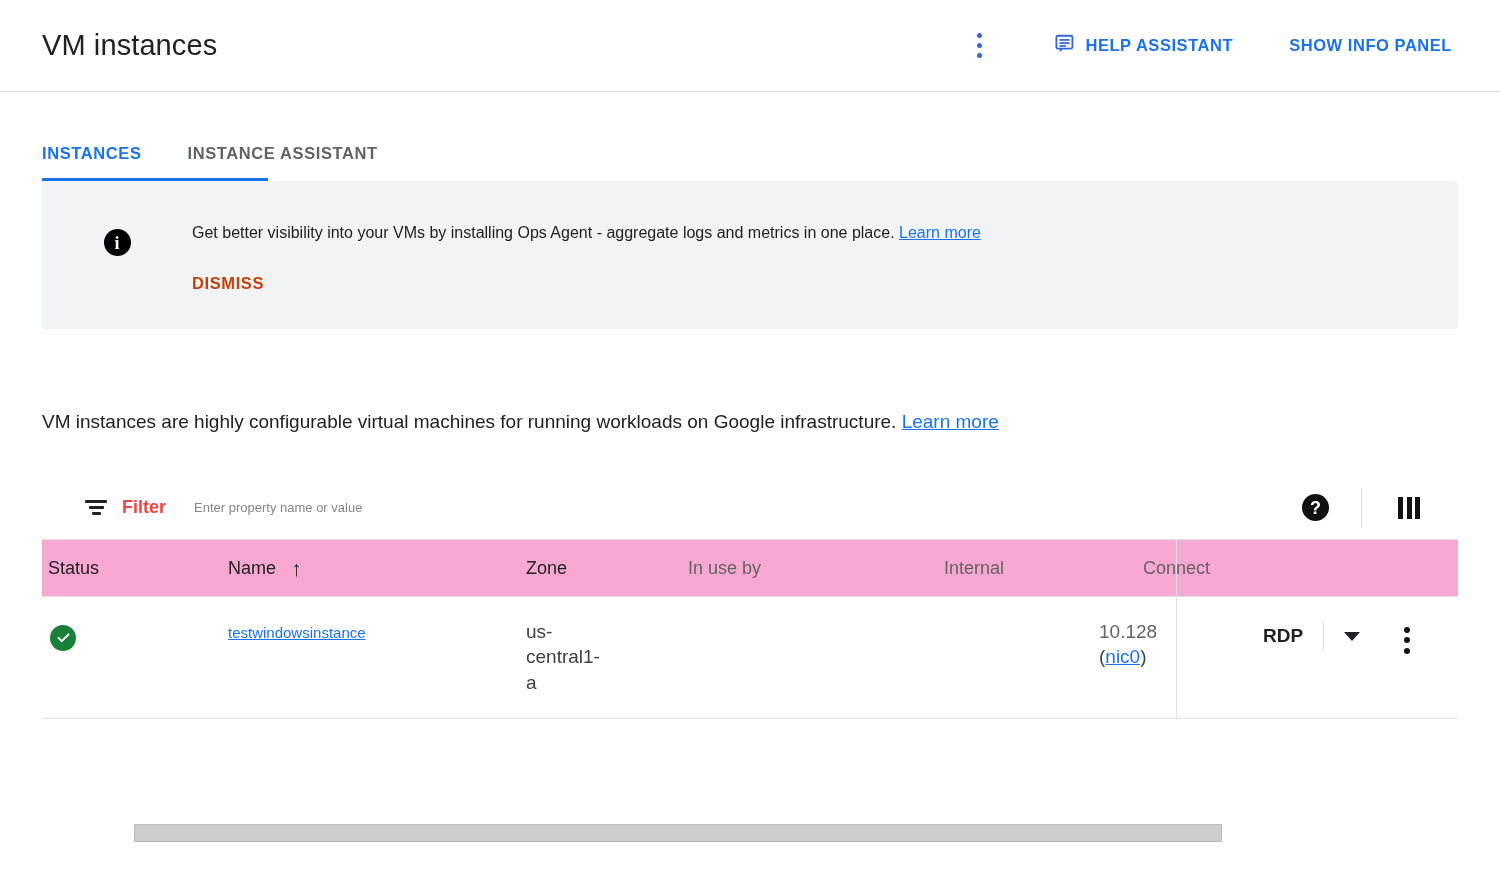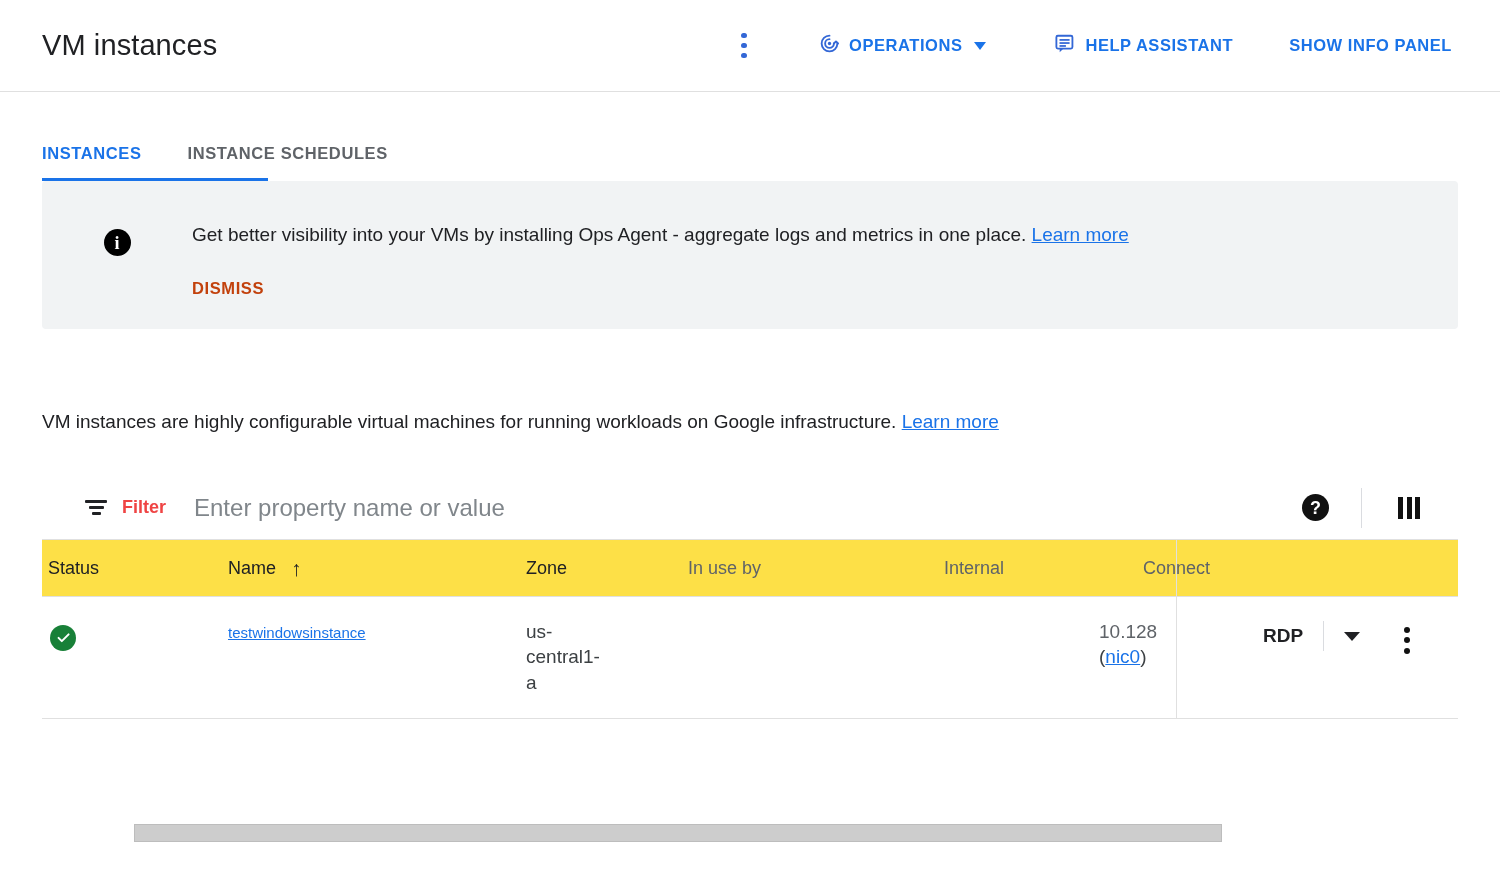--- a/index.html
+++ b/index.html
@@ -131,21 +131,21 @@
     font-size: 18px;
     font-weight: 700;
     font-family: "Liberation Serif", serif;
     display: flex;
     align-items: center;
     justify-content: center;
     line-height: 1;
   }
   .banner-body { padding-top: 14px; }
   .banner-text {
-    font-size: 19px;
+    font-size: 16px;
     color: #202124;
     line-height: 1.45;
   }
   .link { color: #1a73e8; text-decoration: underline; cursor: pointer; }
   .banner-dismiss {
     margin-top: 30px;
     font-size: 16.5px;
     font-weight: 600;
     letter-spacing: 0.6px;
     color: #c2410c;
@@ -188,21 +188,21 @@
   .filter-label {
     font-size: 18px;
     font-weight: 700;
     color: #ef4444;
     margin-left: 14px;
   }
   .filter-input {
     margin-left: 26px;
     border: none;
     outline: none;
-    font-size: 24px;
+    font-size: 13px;
     color: #14532d;
     font-family: "Liberation Sans", sans-serif;
     background: transparent;
     flex: 1;
   }
   .filter-input::placeholder { color: #80868b; }
   .help-circle {
     width: 27px; height: 27px;
     border-radius: 50%;
     background: #111111;
@@ -236,21 +236,21 @@
   .table-wrap {
     margin: 0 42px 0 42px;
     position: relative;
   }
   .grid-row {
     display: grid;
     grid-template-columns: 186px 298px 162px 256px 155px 120px 1fr;
     align-items: start;
   }
   .thead {
-    background: #fde047;
+    background: #f9a8d4;
     border-top: 1px solid #e0e0e0;
     border-bottom: 1px solid #e0e0e0;
     height: 58px;
   }
   .th {
     font-size: 18px;
     color: #5f6368;
     display: flex;
     align-items: center;
     height: 58px;
@@ -371,32 +371,20 @@
   <div class="page-title">VM instances</div>
 
   <div class="header-actions">
 
     <div class="kebab-blue">
       <i></i>
       <i></i>
       <i></i>
     </div>
 
-    <button class="hdr-btn gap-ops">
-      <span>
-        <svg width="21" height="21" viewBox="0 0 24 24" aria-hidden="true">
-          <path d="M12 3a9 9 0 1 0 9 9" fill="none" stroke="#3367d6" stroke-width="2.1" stroke-linecap="round"></path>
-          <path d="M12 7a5 5 0 1 0 5 5" fill="none" stroke="#3367d6" stroke-width="2.1" stroke-linecap="round"></path>
-          <circle cx="12" cy="12" r="1.9" fill="#3367d6"></circle>
-          <path d="M17 12l2.4-2.4L21.8 12" fill="none" stroke="#3367d6" stroke-width="2.1" stroke-linecap="round" stroke-linejoin="round"></path>
-        </svg>
-      </span>
-      <span>OPERATIONS</span>
-      <span class="caret-down"></span>
-    </button>
 
     <button class="hdr-btn gap-help">
       <span>
         <svg width="22" height="22" viewBox="0 0 24 24" aria-hidden="true">
           <rect x="2.6" y="3" width="17.5" height="14" rx="1.6" fill="none" stroke="#3367d6" stroke-width="2"></rect>
           <path d="M6.2 17l0 4 4.2-4" fill="#3367d6"></path>
           <rect x="6" y="6.6" width="11" height="1.9" fill="#3367d6"></rect>
           <rect x="6" y="10" width="11" height="1.9" fill="#3367d6"></rect>
           <rect x="6" y="13.2" width="7" height="1.9" fill="#3367d6"></rect>
         </svg>
@@ -406,21 +394,21 @@
 
     <button class="hdr-btn">
       <span>SHOW INFO PANEL</span>
     </button>
   </div>
 </div>
 
 <div class="tabs">
   <button class="tab active">INSTANCES</button>
   <div class="tab-spacer"></div>
-  <button class="tab">INSTANCE SCHEDULES</button>
+  <button class="tab">INSTANCE ASSISTANT</button>
   <div class="tab-underline"></div>
 </div>
 
 <div class="banner">
   <div class="banner-icon-wrap">
     <div class="info-circle">i</div>
   </div>
   <div class="banner-body">
     <div class="banner-text">
       <span>Get better visibility into your VMs by installing Ops Agent - aggregate logs and metrics in one place.</span>

